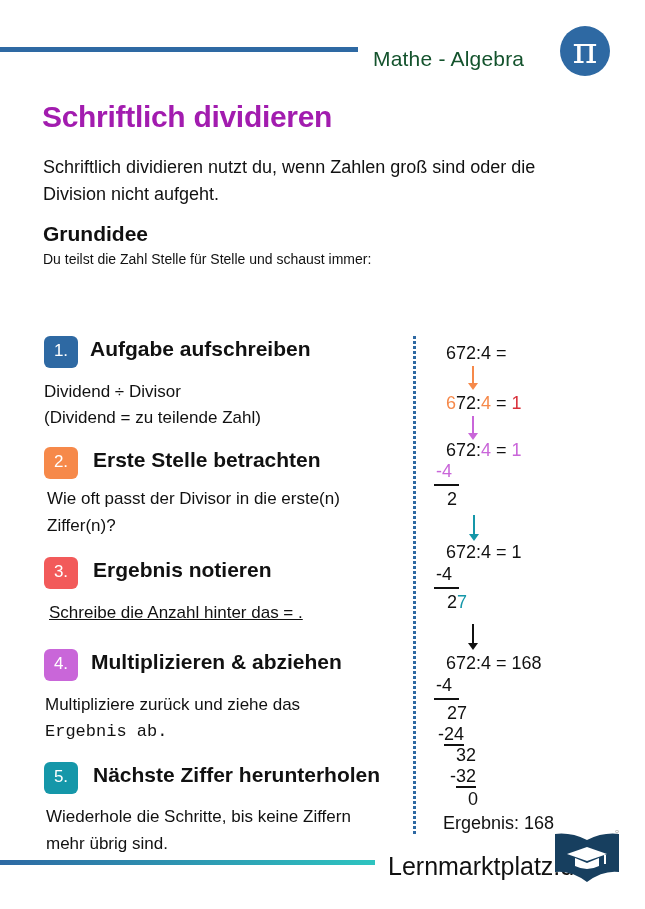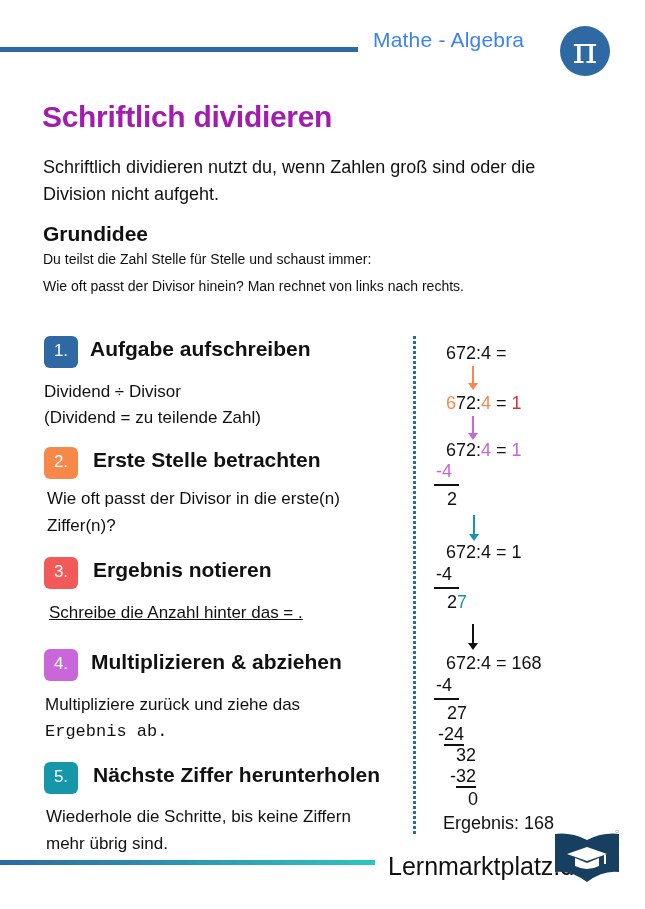--- a/index.html
+++ b/index.html
@@ -1,20 +1,20 @@
 <!DOCTYPE html>
 <html><head>
   <meta charset="utf-8">
   <style>
     * { margin:0; padding:0; box-sizing:border-box; }
     html, body { width:645px; height:909px; background:#ffffff; overflow:hidden; }
     body { position:relative; font-family:"Liberation Sans", sans-serif; color:#111; }
 
     .top-line { position:absolute; left:0; top:47px; width:358px; height:5px; background:#2e69a3; }
-    .subject { position:absolute; left:373px; top:28px; font-size:21px; color:#3b82f6; letter-spacing:0.2px; }
+    .subject { position:absolute; left:373px; top:47px; font-size:21px; color:#14532d; letter-spacing:0.2px; }
     .pi-logo { position:absolute; left:560px; top:26px; width:50px; height:50px; border-radius:50%; background:#2e69a3; color:#fff; font-family:"DejaVu Serif", serif; font-size:38px; line-height:48px; text-align:center; }
 
     .title { position:absolute; left:42px; top:100px; font-size:30px; font-weight:bold; color:#a21caf; letter-spacing:-0.3px; }
     .intro { position:absolute; left:43px; top:154px; width:560px; font-size:18px; line-height:27px; }
     .grund-h { position:absolute; left:43px; top:222px; font-size:21px; font-weight:bold; }
     .grund-t { position:absolute; left:43px; top:246px; width:560px; font-size:14px; line-height:27px; }
 
     .step { position:absolute; left:44px; }
     .badge { position:absolute; left:0; top:0; width:34px; height:32px; border-radius:6px; color:#fff; font-size:17px; line-height:30px; text-align:center; }
     .step-title { position:absolute; left:46px; top:1px; white-space:nowrap; font-size:21px; font-weight:bold; color:#111; }
@@ -39,21 +39,20 @@
 
 <div class="top-line"></div>
 <div class="subject">Mathe - Algebra</div>
 <div class="pi-logo">π</div>
 
 <h1 class="title">Schriftlich dividieren</h1>
 <p class="intro">Schriftlich dividieren nutzt du, wenn Zahlen groß sind oder die Division nicht aufgeht.</p>
 <div class="grund-h">Grundidee</div>
 <div class="grund-t">
   <div>Du teilst die Zahl Stelle für Stelle und schaust immer:</div>
-  <div>Wie oft passt der Divisor hinein? Man rechnet von links nach rechts.</div>
 </div>
 
 <div class="step" style="top:336px;">
   <div class="badge" style="background:#2e69a3">1.</div>
   <div class="step-title">Aufgabe aufschreiben</div>
   <div class="step-text" style="top:42px;">Dividend ÷ Divisor</div>
   <div class="step-text" style="top:68px;">(Dividend = zu teilende Zahl)</div>
 </div>
 
 <div class="step" style="top:447px;">

